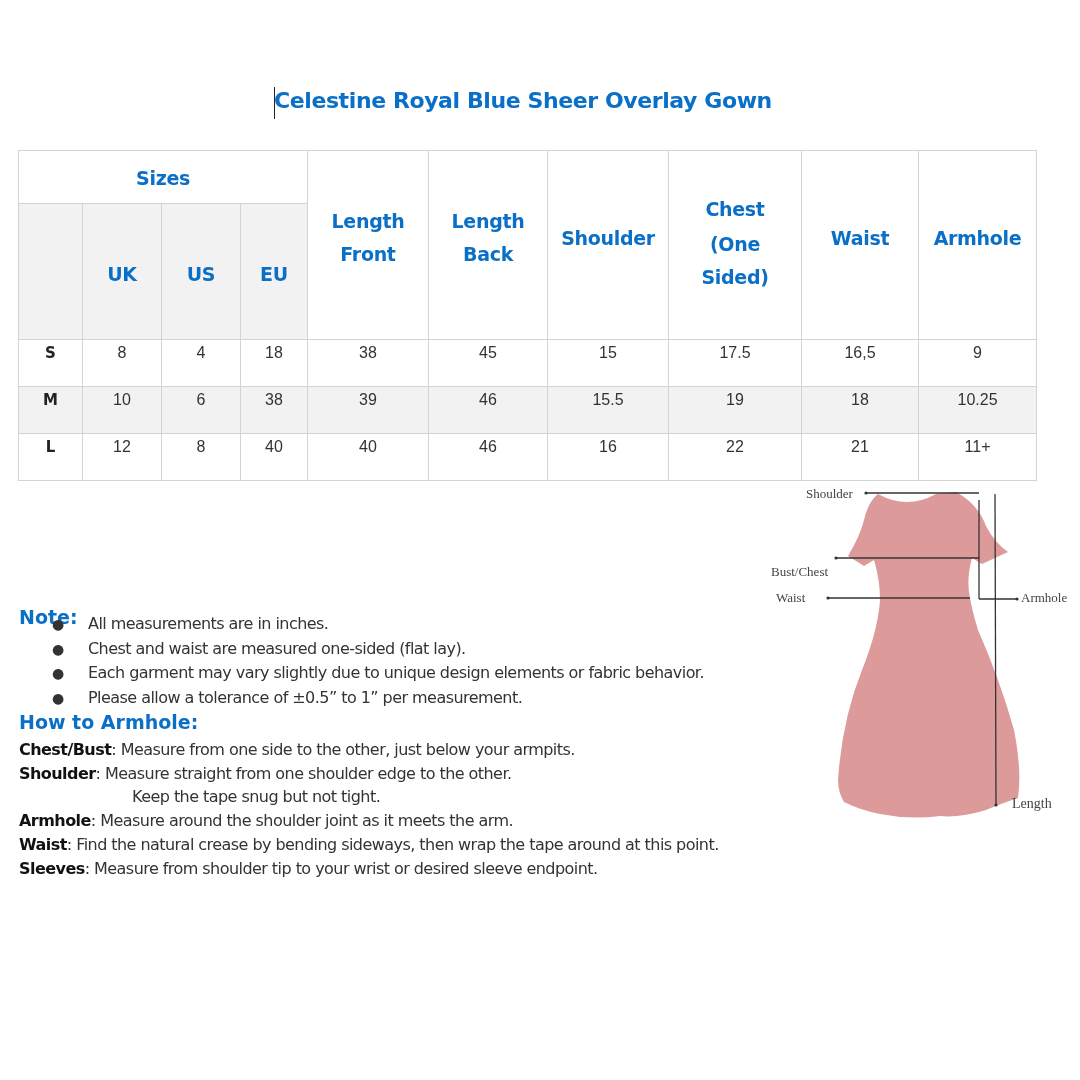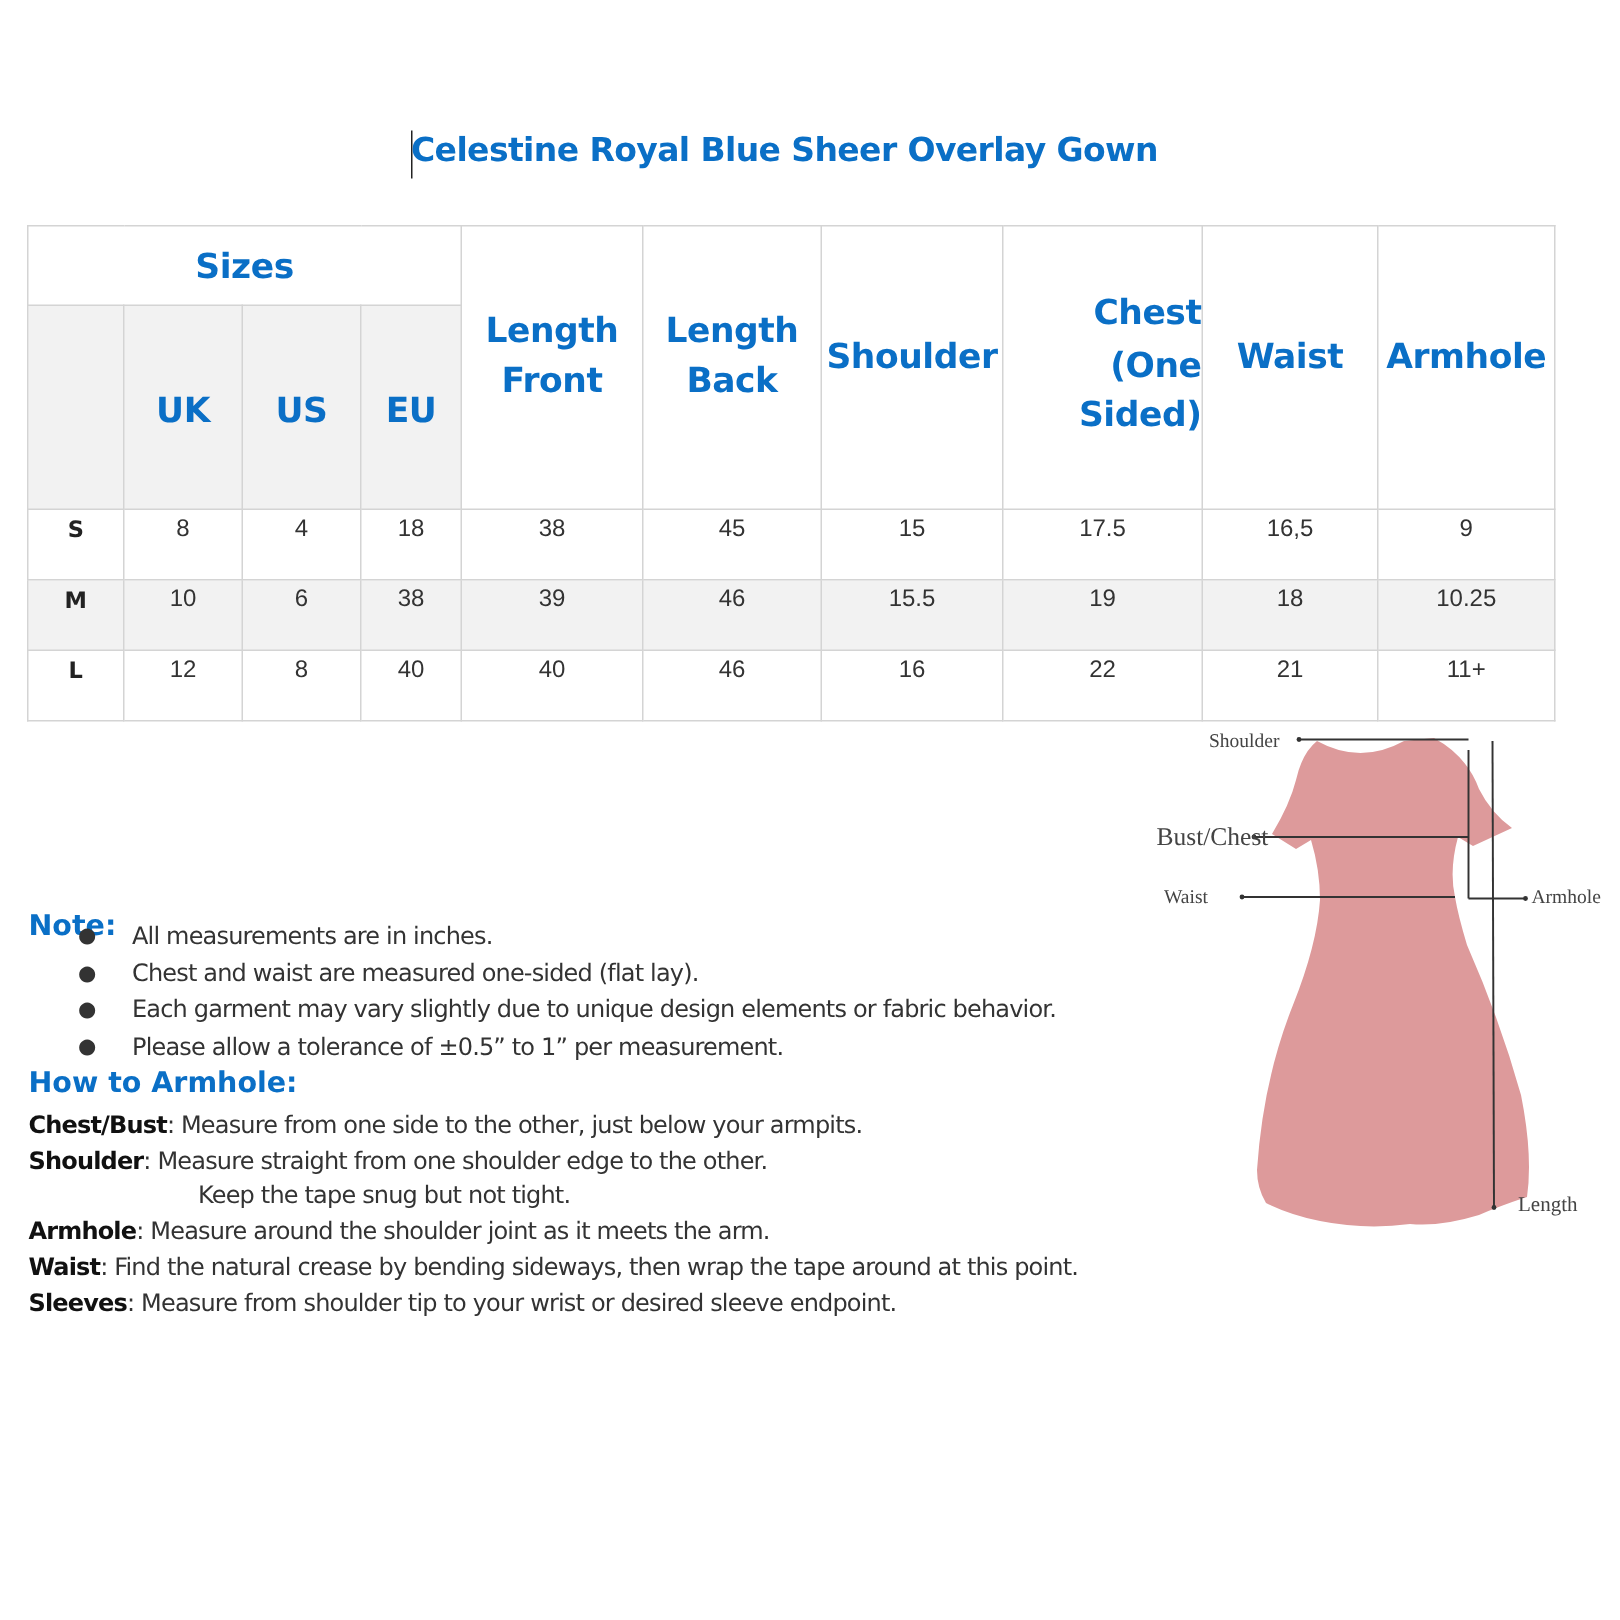--- a/index.html
+++ b/index.html
@@ -14,28 +14,28 @@
   .caret { position: absolute; left: 274px; top: 87px; width: 1px; height: 32px; background: #222; }
 
   table.chart {
     position: absolute; top: 150px; left: 18px; width: 1018px;
     border-collapse: collapse; table-layout: fixed;
   }
   table.chart td, table.chart th {
     border: 1.5px solid #d4d4d4; text-align: center; vertical-align: middle;
   }
   table.chart th {
-    color: #0a6fc6; font-weight: bold; font-size: 23px; line-height: 33px;
+    color: #0a6fc6; font-weight: bold; font-size: 19px; line-height: 33px;
     font-family: "DejaVu Sans", sans-serif; letter-spacing: -0.3px;
   }
   th.sizes-head { height: 53px; vertical-align: top; padding-top: 2px; }
   th.sub { background: #f2f2f2; height: 136px; padding-top: 6px; }
   th.tall { vertical-align: middle; }
   th.tall .inner { margin-top: -14px; }
-  th.chest .inner { line-height: 33px; margin-top: -4px; text-align: right; }
+  th.chest .inner { line-height: 33px; margin-top: -4px; }
   table.chart td {
     height: 47px; font-size: 16px; color: #333; vertical-align: top; padding-top: 4px;
     font-family: "Liberation Sans", sans-serif;
   }
   table.chart td.size-label { font-weight: bold; color: #222; font-family: "DejaVu Sans", sans-serif; font-size: 15px; }
   tr.shade td { background: #f2f2f2; }
 
   .note-head {
     position: absolute; top: 581px; left: 19px;
     font-size: 19px; font-weight: bold; color: #0a6fc6; font-family: "DejaVu Sans", sans-serif; margin-top: 25px;
@@ -206,17 +206,17 @@
     <line x1="76" y1="78" x2="219" y2="78" stroke="#333" stroke-width="1.3"></line>
     <circle cx="76" cy="78" r="1.6" fill="#333"></circle>
 
     <line x1="68" y1="118" x2="210" y2="118" stroke="#333" stroke-width="1.3"></line>
     <circle cx="68" cy="118" r="1.6" fill="#333"></circle>
 
     <line x1="235" y1="14" x2="236" y2="325" stroke="#333" stroke-width="1.3"></line>
     <circle cx="236" cy="325" r="1.6" fill="#333"></circle>
   </svg>
   <span class="lbl" style="left:46px;top:6px;font-size:13px">Shoulder</span>
-  <span class="lbl" style="left:11px;top:68px;font-size:17px">Bust/Chest</span>
+  <span class="lbl" style="left:11px;top:84px;font-size:13px">Bust/Chest</span>
   <span class="lbl" style="left:16px;top:110px;font-size:13px">Waist</span>
   <span class="lbl" style="left:261px;top:110px;font-size:13px">Armhole</span>
   <span class="lbl" style="left:252px;top:316px;font-size:14px">Length</span>
 </div>
 
 </body></html>

